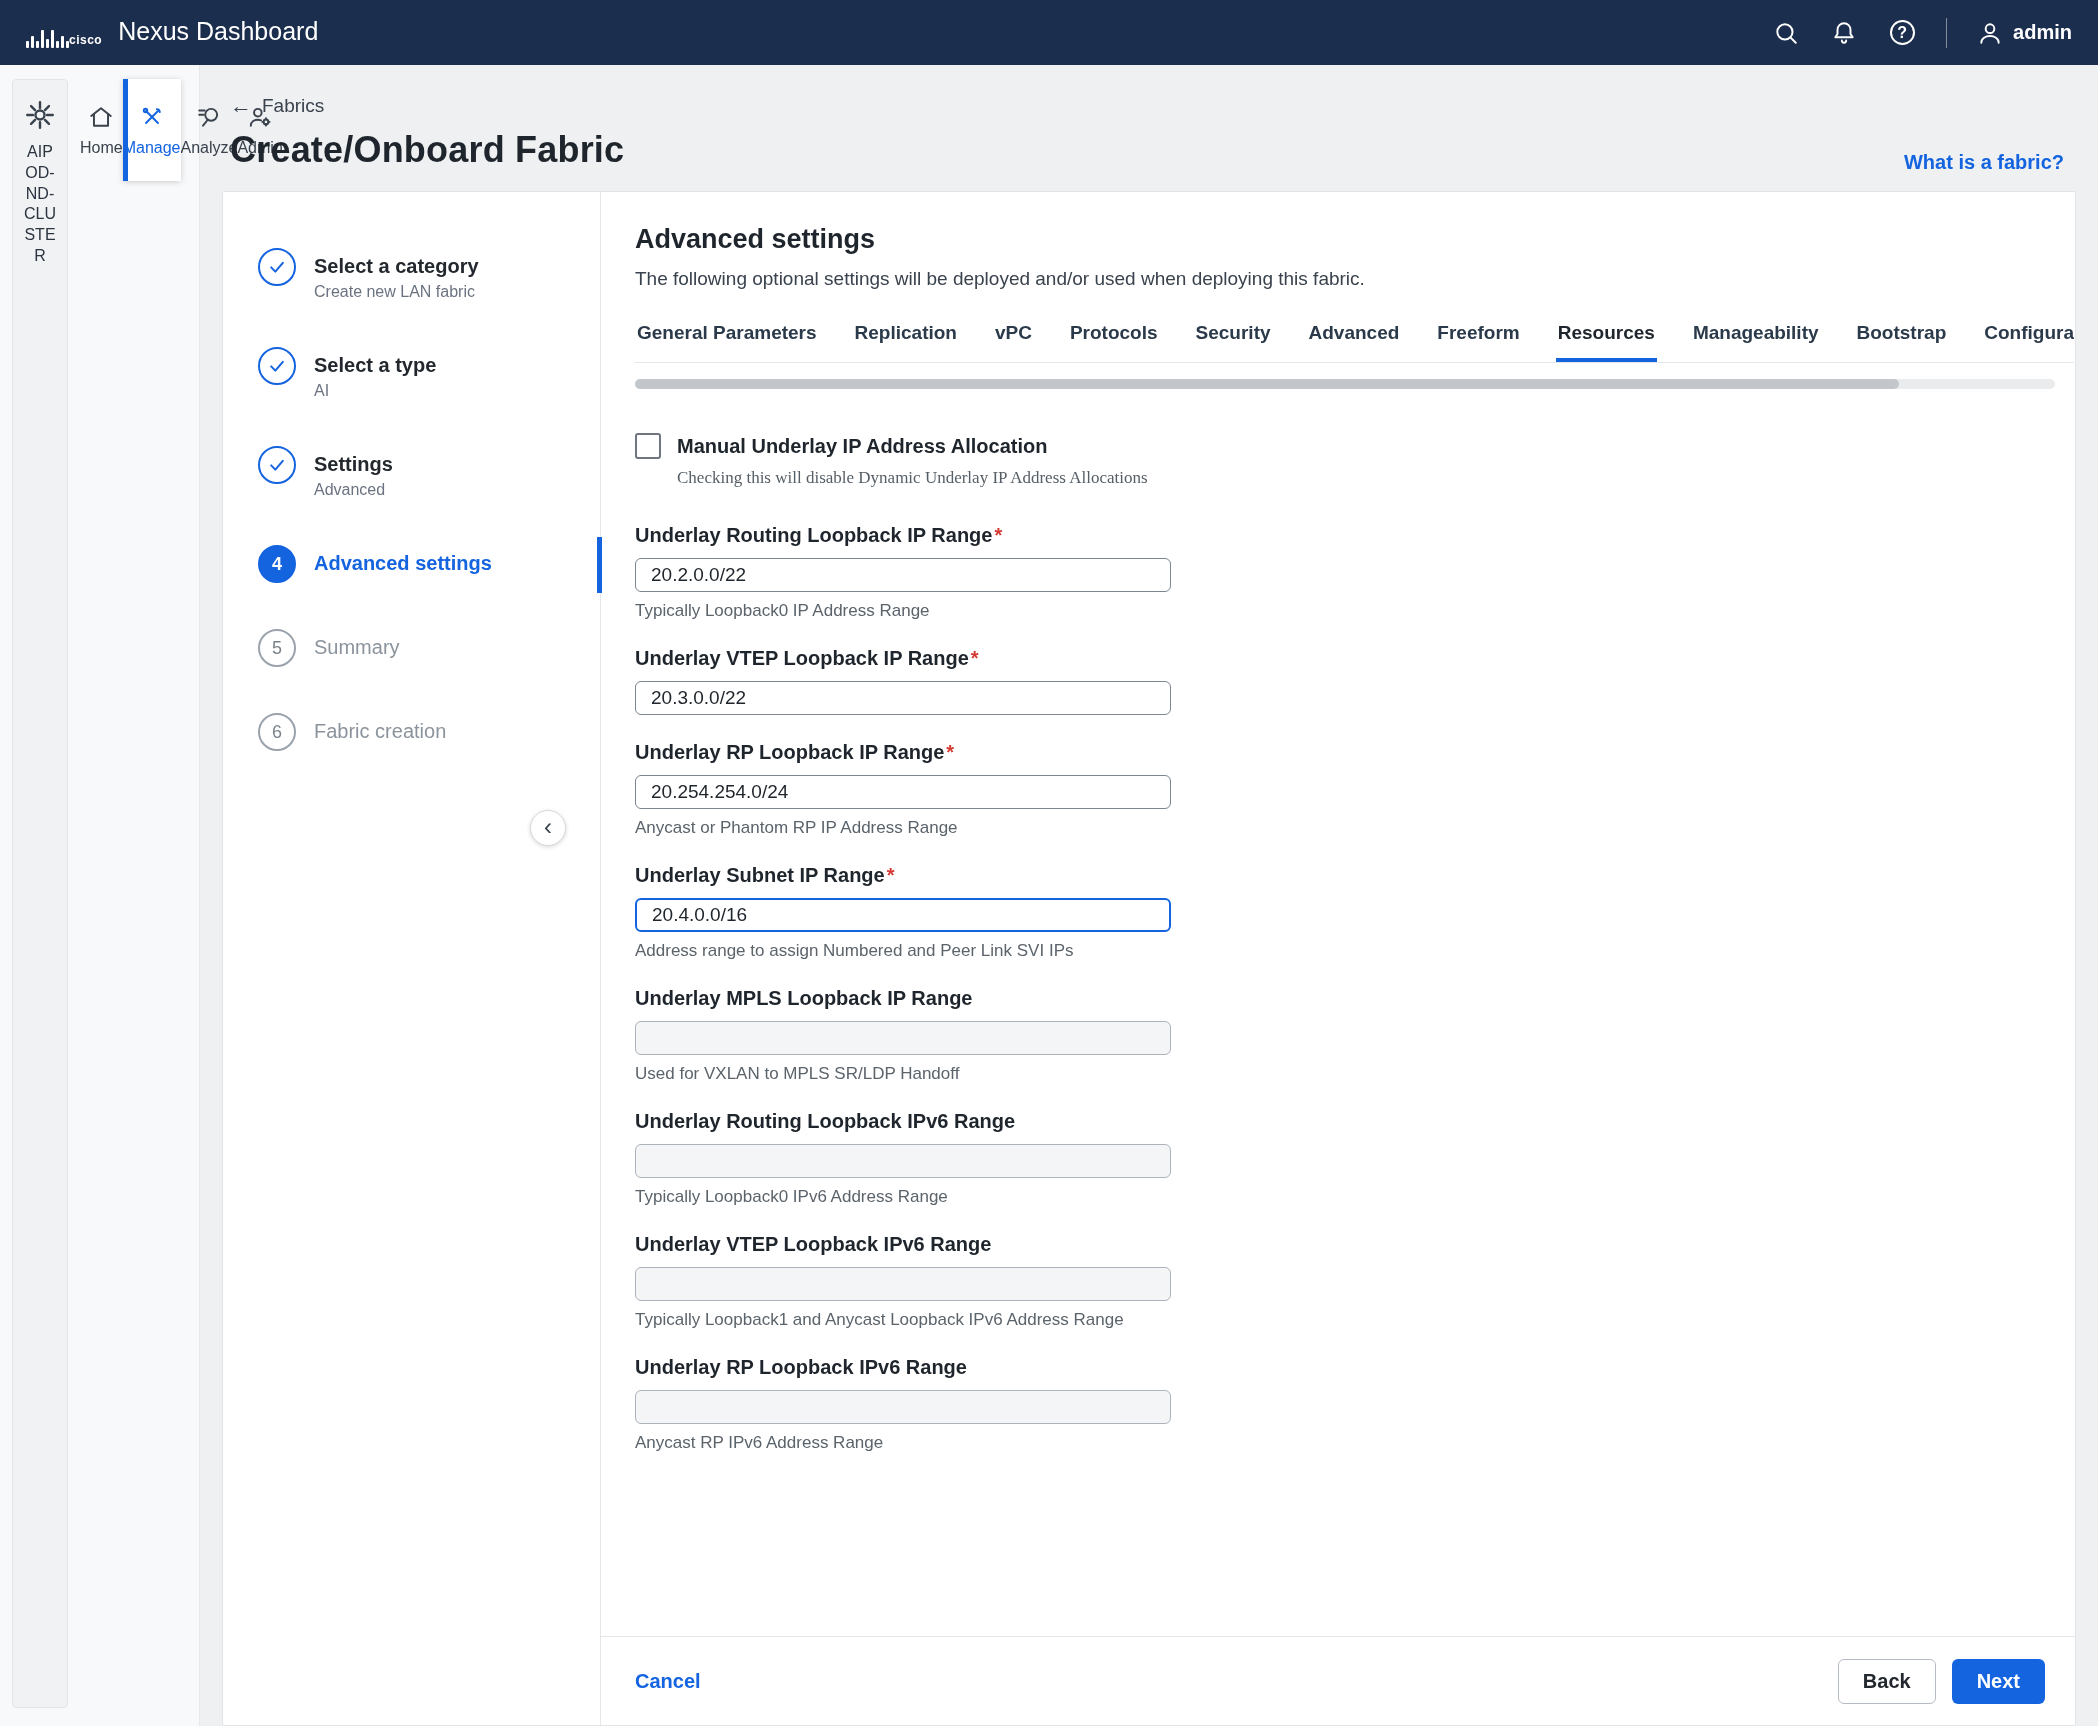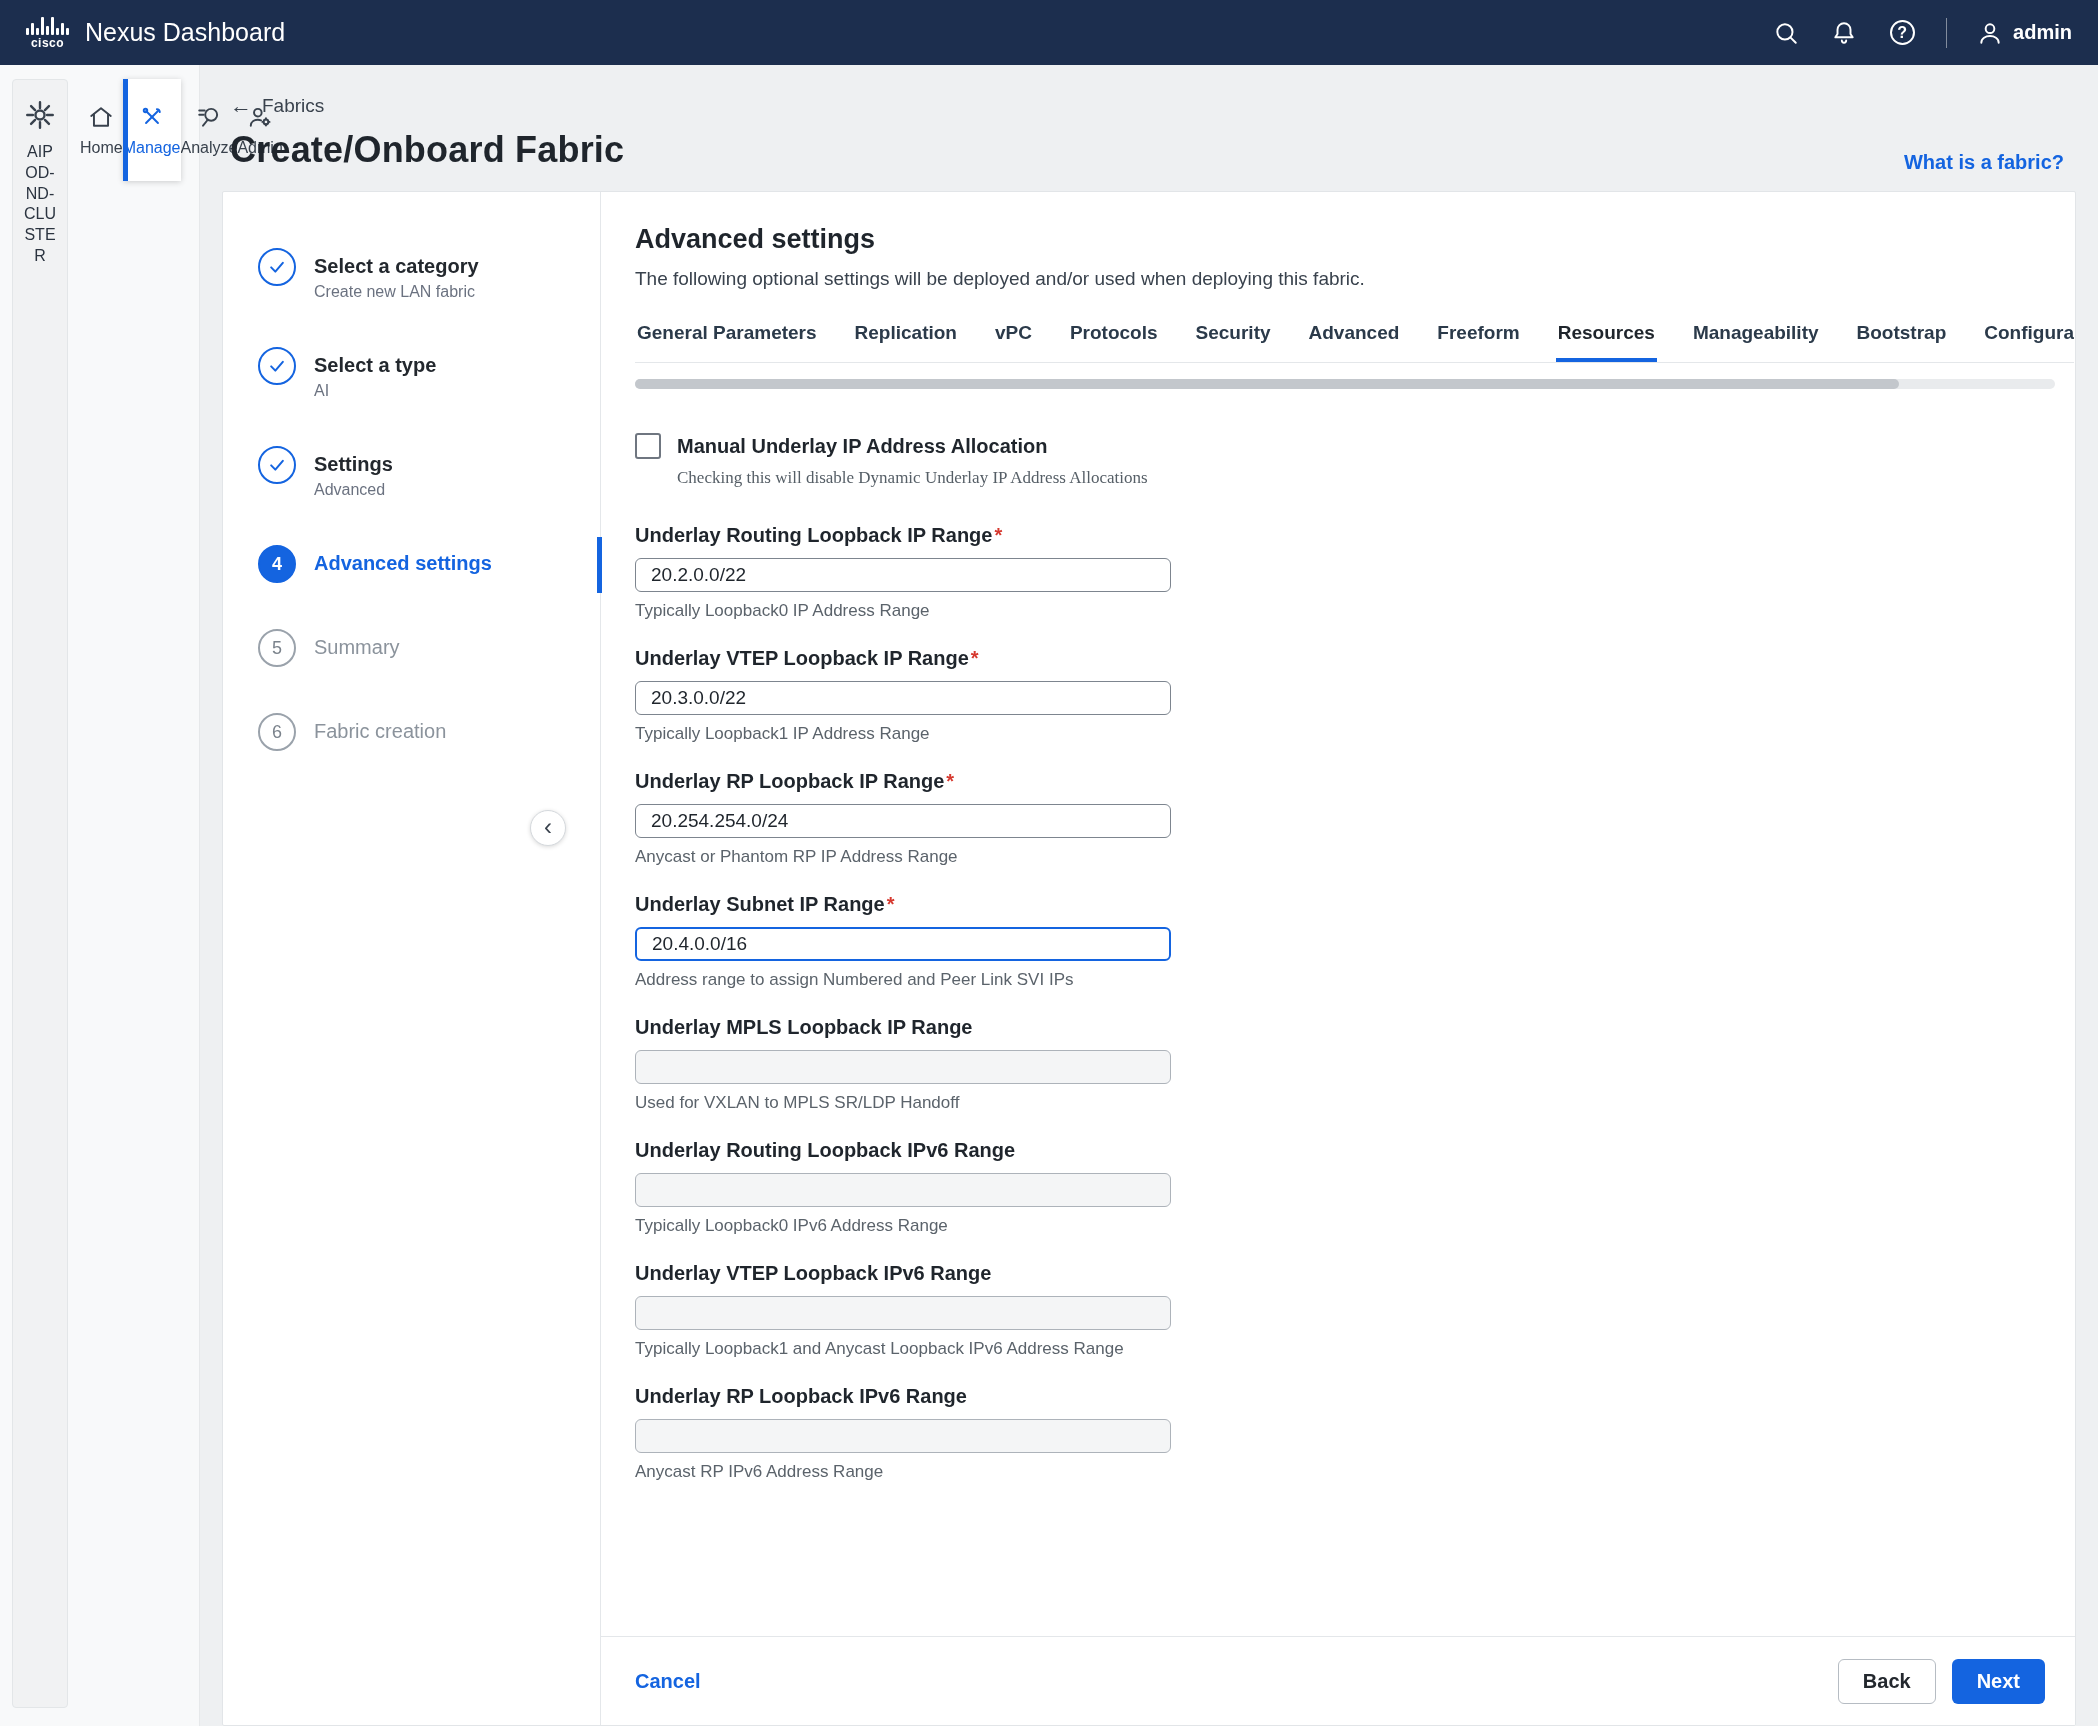--- a/index.html
+++ b/index.html
@@ -3,21 +3,21 @@
 <meta charset="utf-8">
 <style>
   * { box-sizing: border-box; }
   html,body{ margin:0; width:2098px; height:1726px; overflow:hidden;
     font-family:"Liberation Sans", sans-serif; background:#eef0f2; color:#23282e; }
 
   
   .topbar{ height:65px; background:#1c2e4e; display:flex; align-items:center;
     padding:0 26px; color:#fff; }
   .brand{ display:flex; align-items:flex-end; gap:16px; }
-  .cisco-logo{ display:flex; flex-direction:column; align-items:center; line-height:1; }
+  .cisco-logo{ display:flex; flex-direction:row; align-items:center; line-height:1; }
   .bars{ display:flex; align-items:flex-end; gap:2px; height:18px; }
   .bars span{ width:3px; background:#fff; border-radius:1px; display:block; }
   .bars span:nth-child(1){height:7px}.bars span:nth-child(2){height:12px}
   .bars span:nth-child(3){height:7px}.bars span:nth-child(4){height:18px}
   .bars span:nth-child(5){height:9px}.bars span:nth-child(6){height:18px}
   .bars span:nth-child(7){height:7px}.bars span:nth-child(8){height:12px}
   .bars span:nth-child(9){height:7px}
   .cisco-word{ font-size:12px; font-weight:bold; letter-spacing:.5px; margin-top:2px; }
   .brand-title{ font-size:25px; font-weight:400; padding-bottom:2px; }
   .topbar-right{ margin-left:auto; display:flex; align-items:center; gap:30px; }
@@ -319,21 +319,20 @@
 
         <div class="fields">
             <div class="field filled">
     <div class="field-label"><span class="lbl">Underlay Routing Loopback IP Range</span><span class="req">*</span></div>
     <input class="field-input" type="text" value="20.2.0.0/22" style="">
     <div class="field-helper">Typically Loopback0 IP Address Range</div>
   </div>
             <div class="field filled">
     <div class="field-label"><span class="lbl">Underlay VTEP Loopback IP Range</span><span class="req">*</span></div>
     <input class="field-input" type="text" value="20.3.0.0/22" style="">
-    <div class="field-helper">Typically Loopback1 IP Address Range</div>
   </div>
             <div class="field filled">
     <div class="field-label"><span class="lbl">Underlay RP Loopback IP Range</span><span class="req">*</span></div>
     <input class="field-input" type="text" value="20.254.254.0/24" style="">
     <div class="field-helper">Anycast or Phantom RP IP Address Range</div>
   </div>
             <div class="field focused">
     <div class="field-label"><span class="lbl">Underlay Subnet IP Range</span><span class="req">*</span></div>
     <input class="field-input" type="text" value="20.4.0.0/16" style="">
     <div class="field-helper">Address range to assign Numbered and Peer Link SVI IPs</div>

